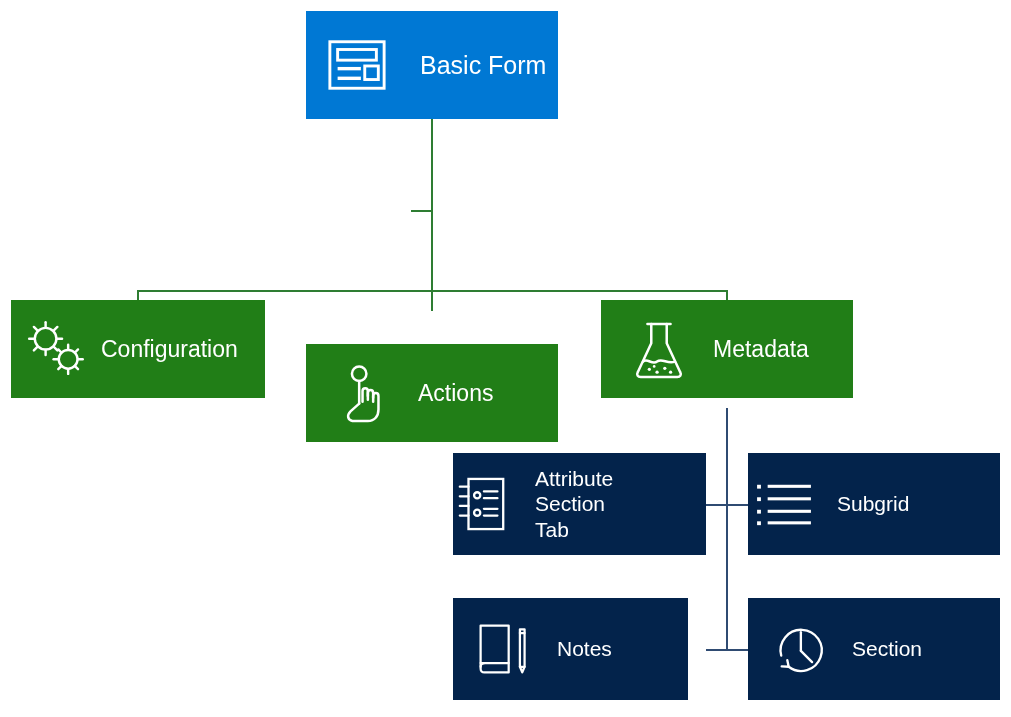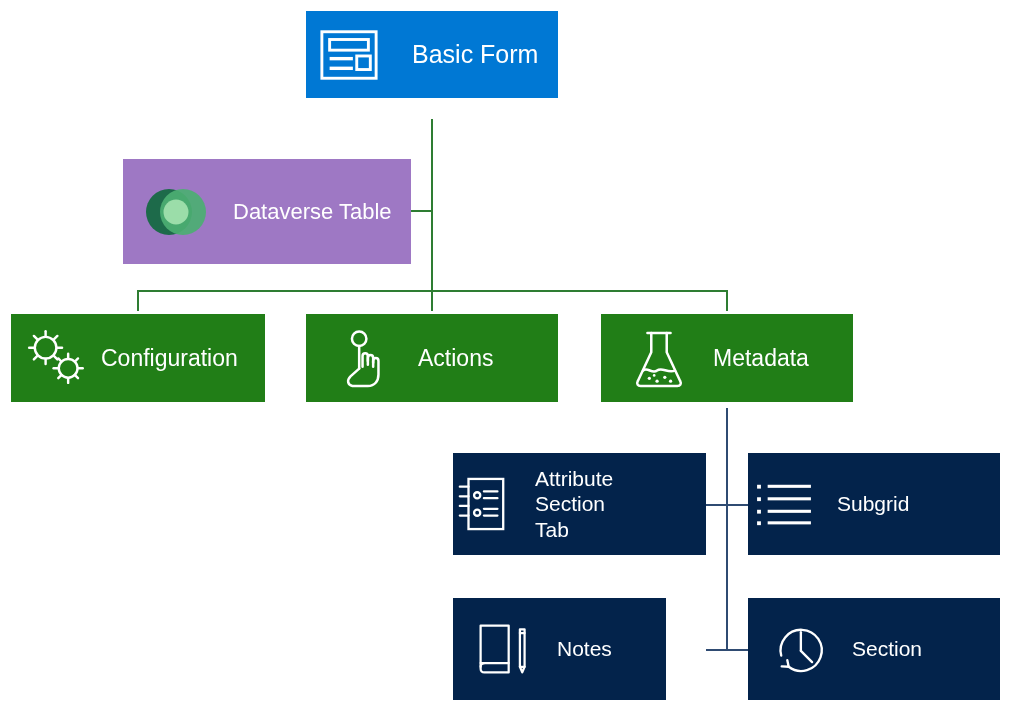--- a/index.html
+++ b/index.html
@@ -31,50 +31,50 @@
     justify-content: center;
   }
   .node .label {
     color: #ffffff;
     font-weight: 400;
     line-height: 1.16;
     white-space: pre-line;
   }
   
   #node-basic-form {
-    left: 306px; top: 11px; width: 252px; height: 87px;
+    left: 306px; top: 11px; width: 252px; height: 108px;
     background: var(--c-blue, #0078D4);
-    padding-left: 12px;
+    padding-left: 20px;
   }
   #node-basic-form .icon-wrap { width: 62px; height: 62px; }
   #node-basic-form .label { font-size: 25px; margin-left: 32px; }
 
   
   #node-dataverse {
     left: 123px; top: 159px; width: 288px; height: 105px;
     background: var(--c-purple, #9E78C4);
     padding-left: 16px;
   }
   #node-dataverse .icon-wrap { width: 72px; height: 72px; }
   #node-dataverse .label { font-size: 22px; margin-left: 22px; }
 
   
-  .node.green { background: var(--c-green, #217E17); height: 88px; top: 314px; }
+  .node.green { background: var(--c-green, #217E17); height: 98px; top: 300px; }
   #node-configuration { left: 11px; width: 254px; padding-left: 12px; }
-  #node-actions { left: 306px; width: 252px; padding-left: 26px; }
+  #node-actions { left: 306px; width: 252px; padding-left: 26px; margin-top: 44px; }
   #node-metadata { left: 601px; width: 252px; padding-left: 26px; }
   .node.green .icon-wrap { width: 64px; height: 60px; }
   .node.green .label { font-size: 23px; margin-left: 22px; }
   #node-configuration .label { margin-left: 14px; }
 
   
   .node.navy { background: var(--c-navy, #03234B); height: 102px; }
   #node-attribute { left: 453px; top: 453px; width: 253px; }
   #node-subgrid   { left: 748px; top: 453px; width: 252px; padding-left: 7px; }
-  #node-notes     { left: 453px; top: 598px; width: 213px; padding-left: 22px; }
+  #node-notes     { left: 453px; top: 598px; width: 235px; padding-left: 22px; }
   #node-timeline  { left: 748px; top: 598px; width: 252px; padding-left: 22px; }
   .node.navy .icon-wrap { width: 58px; height: 62px; }
   .node.navy .label { font-size: 21px; margin-left: 24px; }
   #node-attribute .label { font-size: 21px; line-height: 1.22; }
 
   
   .conn {
     position: absolute;
     z-index: 1;
   }
@@ -112,33 +112,20 @@
         <rect x="4" y="8" width="56" height="48" fill="none" stroke="#ffffff" stroke-width="3"></rect>
         <rect x="12" y="16" width="40" height="11" fill="none" stroke="#ffffff" stroke-width="3"></rect>
         <rect x="12" y="34" width="24" height="3.5" fill="#ffffff"></rect>
         <rect x="12" y="44" width="24" height="3.5" fill="#ffffff"></rect>
         <rect x="40" y="33" width="14" height="14" fill="none" stroke="#ffffff" stroke-width="3"></rect>
       </svg>
     </span>
     <span class="label" style="color: rgb(255, 255, 255);">Basic Form</span>
   </div>
 
-  <div class="node" id="node-dataverse" style="background: rgb(158, 120, 196);">
-    <span class="icon-wrap">
-      <svg viewBox="0 0 72 72" width="72" height="72" aria-hidden="true">
-
-        <circle cx="30" cy="36" r="23" fill="#1D6A4A"></circle>
-
-        <circle cx="44" cy="36" r="23" fill="#4CAF72" opacity="0.92"></circle>
-
-        <circle cx="37" cy="36" r="12.5" fill="#9BDDA9"></circle>
-      </svg>
-    </span>
-    <span class="label" style="color: rgb(255, 255, 255);">Dataverse Table</span>
-  </div>
 
   <div class="node green" id="node-configuration" style="background: rgb(33, 126, 23);">
     <span class="icon-wrap">
       <svg viewBox="0 0 72 66" width="70" height="62" aria-hidden="true">
         <g fill="none" stroke="#ffffff" stroke-width="2.6" stroke-linecap="round">
 
           <circle cx="26" cy="22" r="11.5"></circle>
           <line x1="26" y1="4.5" x2="26" y2="10"></line>
           <line x1="26" y1="34" x2="26" y2="39.5"></line>
           <line x1="8.5" y1="22" x2="14" y2="22"></line>

